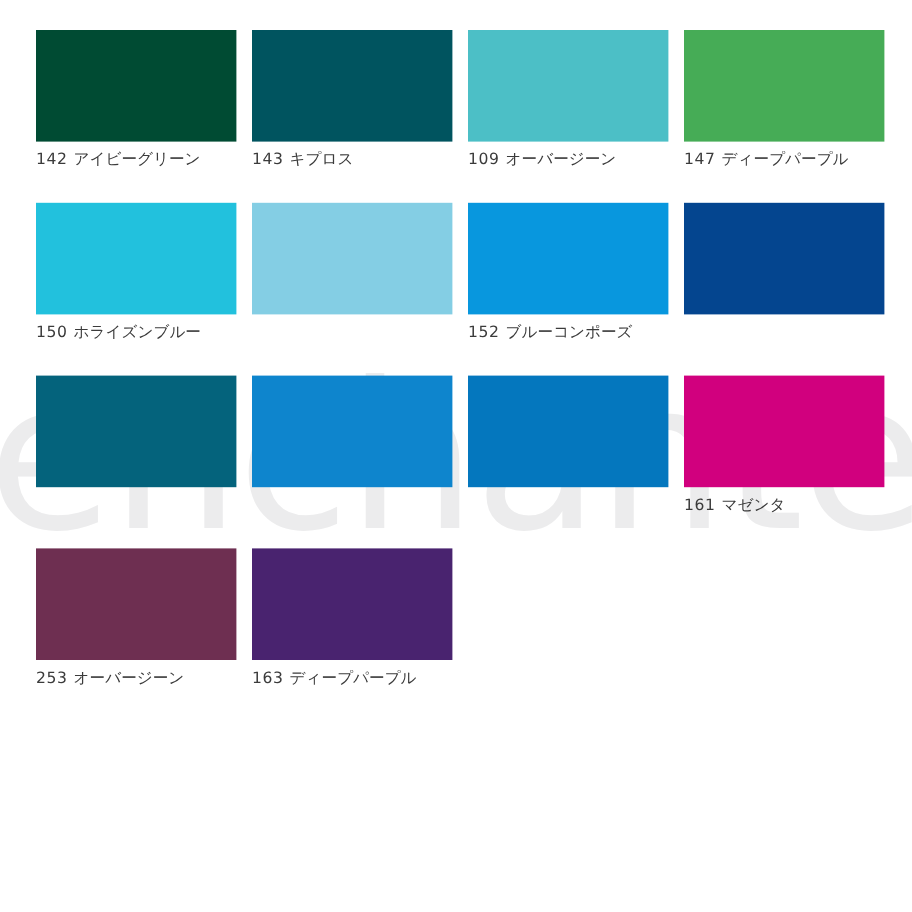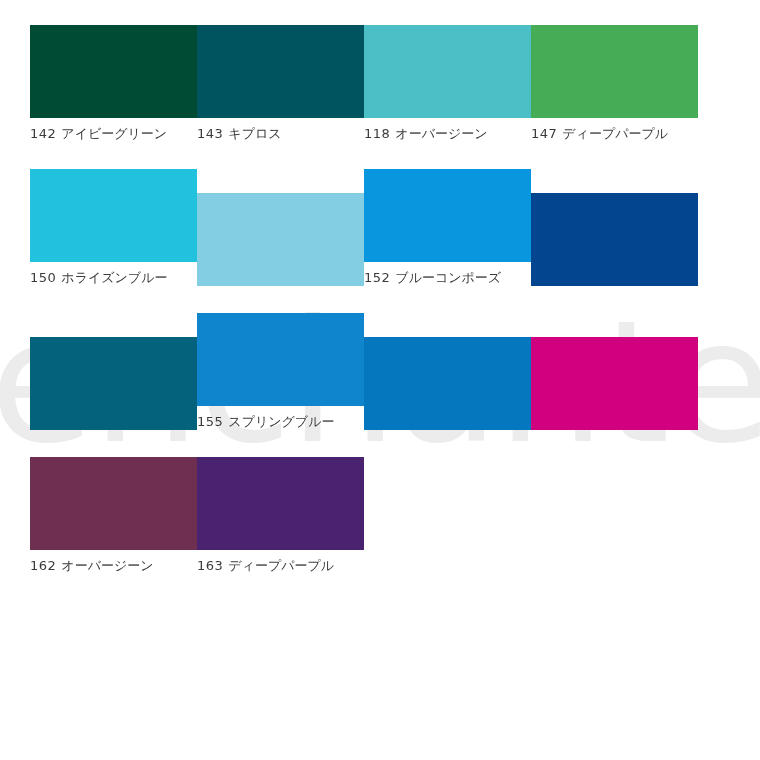--- a/index.html
+++ b/index.html
@@ -43,22 +43,22 @@
   
   #swatch-grid {
     position: absolute;
     left: 30px;
     top: 25px;
     width: 710px;
     z-index: 1;
   }
   .swatch-row {
     display: flex;
+    gap: 13px;
     margin-bottom: 27px;
-    align-items: flex-end;
   }
   .swatch-cell {
     width: 167px;
     flex: 0 0 167px;
   }
   .swatch-chip {
     width: 167px;
     height: 93px;
     position: relative;
     overflow: hidden;
@@ -107,21 +107,21 @@
       <div class="swatch-cell">
         <div class="swatch-chip" style="background-color: rgb(0, 84, 95);">
           <div class="chip-wm"></div>
         </div>
         <div class="swatch-label"><span class="code">143</span><span class="name">キプロス</span></div>
       </div>
       <div class="swatch-cell">
         <div class="swatch-chip" style="background-color: rgb(76, 191, 198);">
           <div class="chip-wm"></div>
         </div>
-        <div class="swatch-label"><span class="code">118</span><span class="name">オーバージーン</span></div>
+        <div class="swatch-label"><span class="code">109</span><span class="name">オーバージーン</span></div>
       </div>
       <div class="swatch-cell">
         <div class="swatch-chip" style="background-color: rgb(70, 172, 86);">
           <div class="chip-wm"></div>
         </div>
         <div class="swatch-label"><span class="code">147</span><span class="name">ディープパープル</span></div>
       </div>
     </div>
     <div class="swatch-row">
       <div class="swatch-cell">
@@ -150,39 +150,39 @@
     <div class="swatch-row">
       <div class="swatch-cell">
         <div class="swatch-chip" style="background-color: rgb(4, 99, 124);">
           <div class="chip-wm"></div>
         </div>
       </div>
       <div class="swatch-cell">
         <div class="swatch-chip" style="background-color: rgb(14, 133, 205);">
           <div class="chip-wm"></div>
         </div>
-        <div class="swatch-label"><span class="code">155</span><span class="name">スプリングブルー</span></div>
       </div>
       <div class="swatch-cell">
         <div class="swatch-chip" style="background-color: rgb(4, 119, 190);">
           <div class="chip-wm"></div>
         </div>
       </div>
       <div class="swatch-cell">
         <div class="swatch-chip" style="background-color: rgb(209, 0, 126);">
           <div class="chip-wm"></div>
         </div>
+        <div class="swatch-label"><span class="code">161</span><span class="name">マゼンタ</span></div>
       </div>
     </div>
     <div class="swatch-row">
       <div class="swatch-cell">
         <div class="swatch-chip" style="background-color: rgb(110, 47, 81);">
           <div class="chip-wm"></div>
         </div>
-        <div class="swatch-label"><span class="code">162</span><span class="name">オーバージーン</span></div>
+        <div class="swatch-label"><span class="code">253</span><span class="name">オーバージーン</span></div>
       </div>
       <div class="swatch-cell">
         <div class="swatch-chip" style="background-color: rgb(73, 35, 111);">
           <div class="chip-wm"></div>
         </div>
         <div class="swatch-label"><span class="code">163</span><span class="name">ディープパープル</span></div>
       </div>
     </div>
   </div>
 

